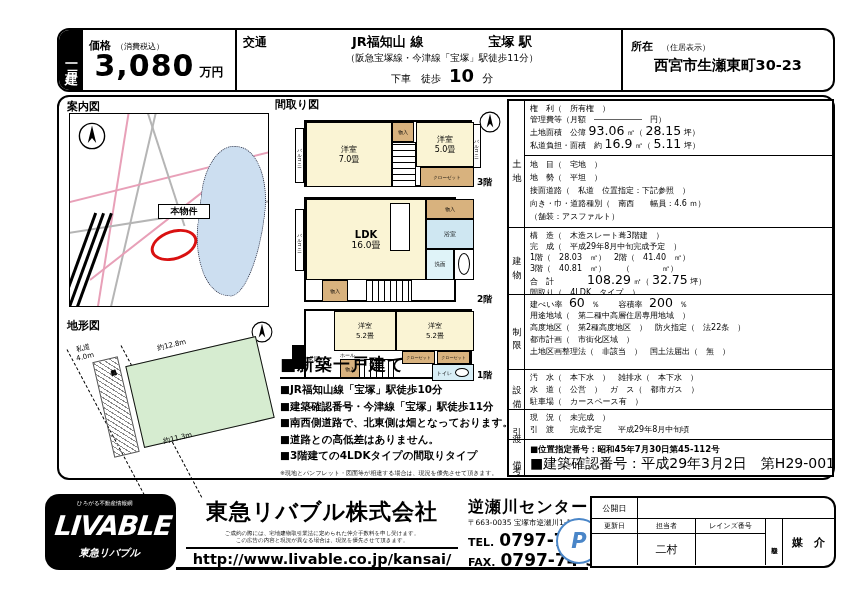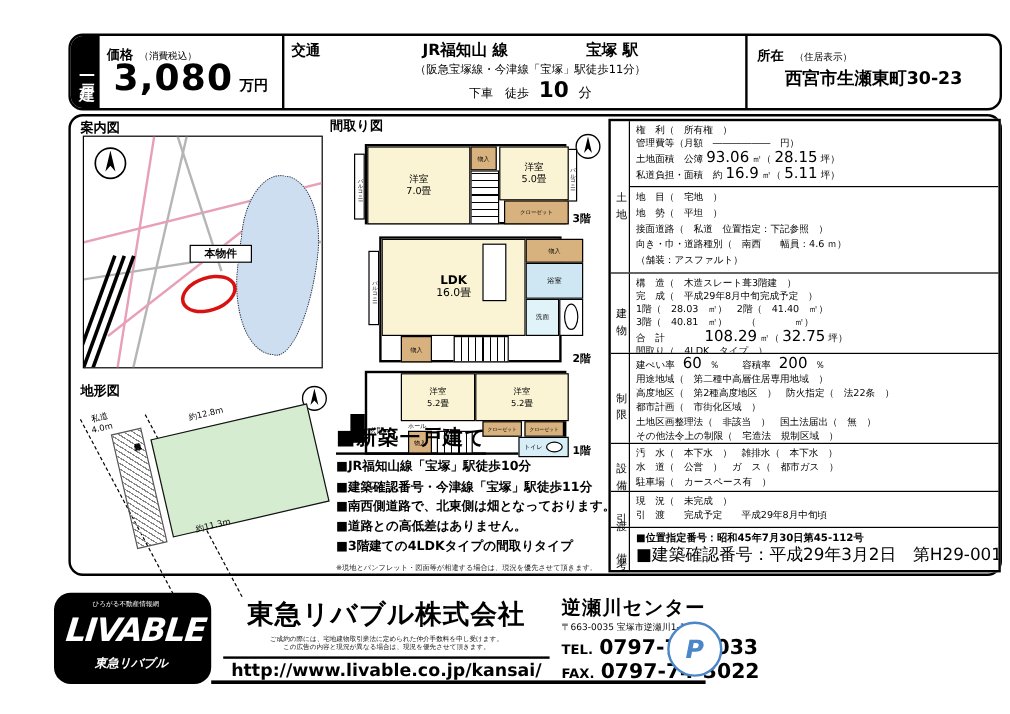--- a/index.html
+++ b/index.html
@@ -211,21 +211,21 @@
       <div class="closet" style="left:86px;top:0;width:22px;height:20px;">物入</div>
       <div class="stairs" style="left:86px;top:20px;width:24px;height:45px;"></div>
       <div class="room" style="left:110px;top:0;width:58px;height:45px;">
         <span>洋室</span>
         <span>5.0畳</span>
       </div>
       <div class="closet" style="left:114px;top:45px;width:54px;height:20px;font-size:4.5px;">クローゼット</div>
     </div>
     <span class="floor-tag" style="left:418px;top:79px;">3階</span>
 
-    <div class="abs floor" style="left:257px;top:100px;width:152px;height:105px;">
+    <div class="abs floor" style="left:245px;top:100px;width:152px;height:105px;">
       <div class="balc" style="left:-11px;top:10px;width:9px;height:62px;">バルコニー</div>
       <div class="room" style="left:0;top:0;width:120px;height:81px;font-size:9px;">
         <span style="font-weight:bold;font-size:10px;">LDK</span>
         <span>16.0畳</span>
       </div>
       <div class="abs" style="left:84px;top:4px;width:20px;height:48px;border:1px solid #000;background:#fff;"></div>
       <div class="closet" style="left:120px;top:0;width:48px;height:20px;">物入</div>
       <div class="wet" style="left:120px;top:20px;width:48px;height:30px;">浴室</div>
       <div class="wet" style="left:120px;top:50px;width:28px;height:31px;background:#dff3f8;font-size:5.5px;">洗面</div>
       <div class="abs" style="left:148px;top:50px;width:20px;height:31px;border:1px solid #000;background:#fff;">
@@ -332,21 +332,20 @@
             <span>％</span>
             <span style="display:inline-block;width:14px;"></span>
             <span>容積率</span>
             <span class="bignum" style="padding:0 4px;">200</span>
             <span>％</span>
           </div>
           <div class="sline" style="line-height:12px;">用途地域（　第二種中高層住居専用地域　）</div>
           <div class="sline" style="line-height:12px;">高度地区（　第2種高度地区　）　防火指定（　法22条　）</div>
           <div class="sline" style="line-height:12px;">都市計画（　市街化区域　）</div>
           <div class="sline" style="line-height:12px;">土地区画整理法（　非該当　）　国土法届出（　無　）</div>
-          <div class="sline" style="line-height:12px;">その他法令上の制限（　宅造法　規制区域　）</div>
         </div>
       </div>
 
       <div class="srow" style="height:40px;">
         <div class="slabel">設備</div>
         <div class="sbody">
           <div class="sline" style="line-height:12px;">汚　水（　本下水　）　雑排水（　本下水　）</div>
           <div class="sline" style="line-height:12px;">水　道（　公営　）　ガ　ス（　都市ガス　）</div>
           <div class="sline" style="line-height:12px;">駐車場（　カースペース有　）</div>
         </div>
@@ -393,16 +392,40 @@
     <div class="f-telrow">
       <span class="f-tel-label">FAX.</span>
       <span class="f-tel-num">0797-74-3022</span>
     </div>
   </div>
 
   <div class="abs stamp">
     <span>P</span>
   </div>
 
+  <div class="abs ftable">
+    <div class="ft-row1">
+      <div class="ft-c1">公開日</div>
+      <div style="flex:1;"></div>
+    </div>
+    <div class="ft-row2">
+      <div class="ft-col" style="width:46px;">
+        <div class="ft-h">更新日</div>
+        <div class="ft-v"></div>
+      </div>
+      <div class="ft-col" style="width:58px;">
+        <div class="ft-h">担当者</div>
+        <div class="ft-v">二村</div>
+      </div>
+      <div class="ft-col" style="width:70px;">
+        <div class="ft-h">レインズ番号</div>
+        <div class="ft-v"></div>
+      </div>
+      <div class="ft-vert" style="border-right:1px solid #000;">
+        <span class="vtx">取引態様</span>
+      </div>
+      <div style="flex:1;display:flex;align-items:center;justify-content:center;font-size:11px;font-weight:bold;">媒　介</div>
+    </div>
+  </div>
 
   <div class="abs footline"></div>
 
 </div>
 
 </body></html>

